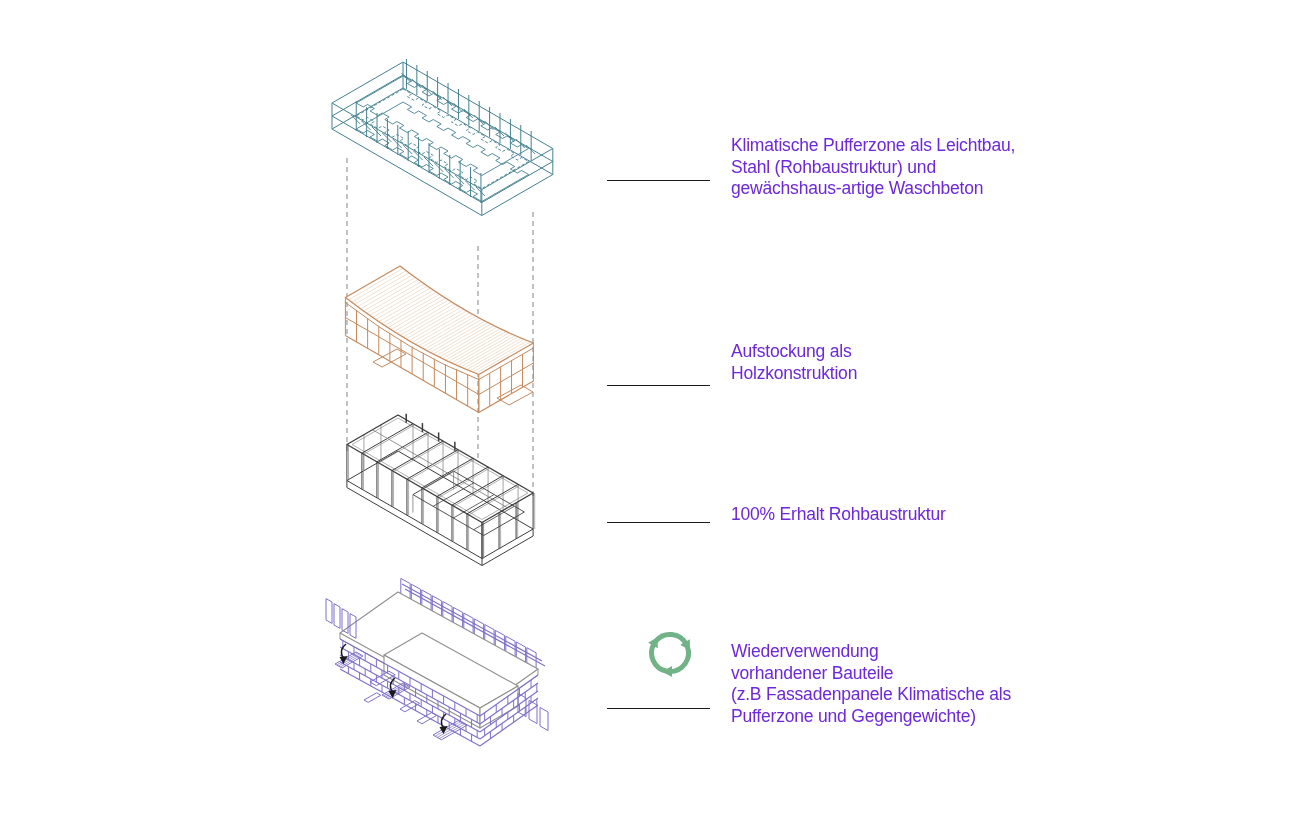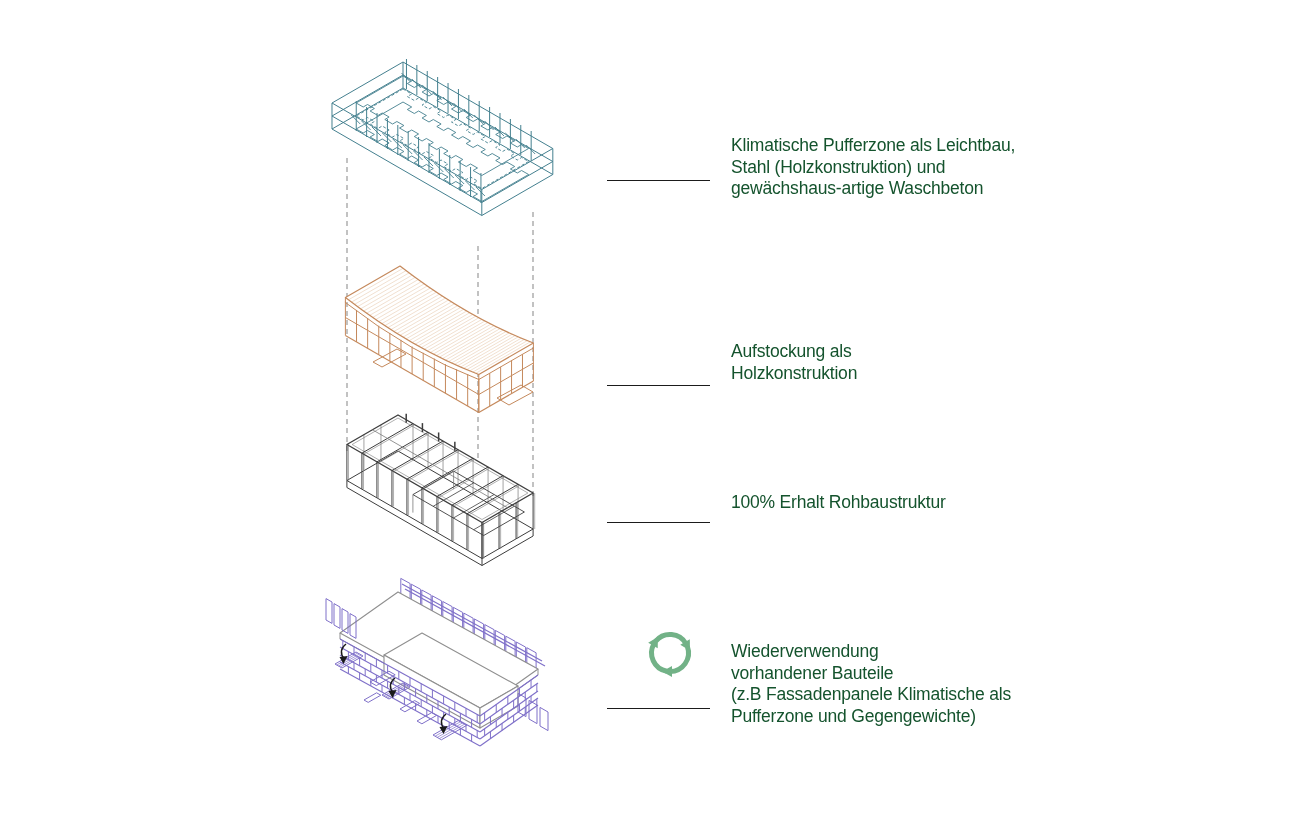--- a/index.html
+++ b/index.html
@@ -1,19 +1,19 @@
 <!DOCTYPE html>
 <html><head>
 <meta charset="utf-8">
 <style>
   html,body{margin:0;padding:0;background:#ffffff;}
   .canvas{position:relative;width:1300px;height:821px;background:#fff;overflow:hidden;
           font-family:"Liberation Sans",sans-serif;}
   svg{position:absolute;display:block;overflow:visible;}
-  .label{position:absolute;left:731px;font-size:17.5px;line-height:21.5px;color:#14532d;
+  .label{position:absolute;left:731px;font-size:17.5px;line-height:21.5px;color:#6d28d9;
          letter-spacing:-0.2px;white-space:nowrap;}
   .label span{display:block;}
   .leader{position:absolute;left:607px;width:103px;height:0;border-top:1.6px solid #1b1b1b;}
 </style>
 </head>
 <body>
 
 <div class="canvas">
 
   <svg style="left:0;top:0" width="1300" height="821">
@@ -374,30 +374,30 @@
       <path d="M117.5,149.0L125.5,148.0L121.5,156.0Z" fill="#1A1A1A" stroke="none"></path>
     </svg>
 
   <div class="leader" style="top:180px"></div>
   <div class="leader" style="top:385px"></div>
   <div class="leader" style="top:522px"></div>
   <div class="leader" style="top:708px"></div>
 
   <div class="label" style="top:135px">
     <span>Klimatische Pufferzone als Leichtbau,</span>
-    <span>Stahl (Holzkonstruktion) und</span>
+    <span>Stahl (Rohbaustruktur) und</span>
     <span>gewächshaus-artige Waschbeton</span>
   </div>
 
   <div class="label" style="top:341px">
     <span>Aufstockung als</span>
     <span>Holzkonstruktion</span>
   </div>
 
-  <div class="label" style="top:492px">
+  <div class="label" style="top:504px">
     <span>100% Erhalt Rohbaustruktur</span>
   </div>
 
   <svg style="left:644px;top:627px" width="56" height="56">
       <path d="M11.8,14.1 A18.5,18.5 0 0 1 42.0,16.8" fill="none" stroke="#72B287" stroke-width="5" stroke-linecap="butt"></path>
       <path d="M46.0,23.7L45.8,12.3L36.3,17.8Z" fill="#72B287" stroke="none"></path>
       <path d="M43.4,19.7 A18.5,18.5 0 0 1 26.0,44.5" fill="none" stroke="#72B287" stroke-width="5" stroke-linecap="butt"></path>
       <path d="M18.0,44.5L28.0,50.0L28.0,39.0Z" fill="#72B287" stroke="none"></path>
       <path d="M22.8,44.2 A18.5,18.5 0 0 1 10.0,16.8" fill="none" stroke="#72B287" stroke-width="5" stroke-linecap="butt"></path>
       <path d="M14.0,9.8L4.2,15.7L13.7,21.2Z" fill="#72B287" stroke="none"></path>

